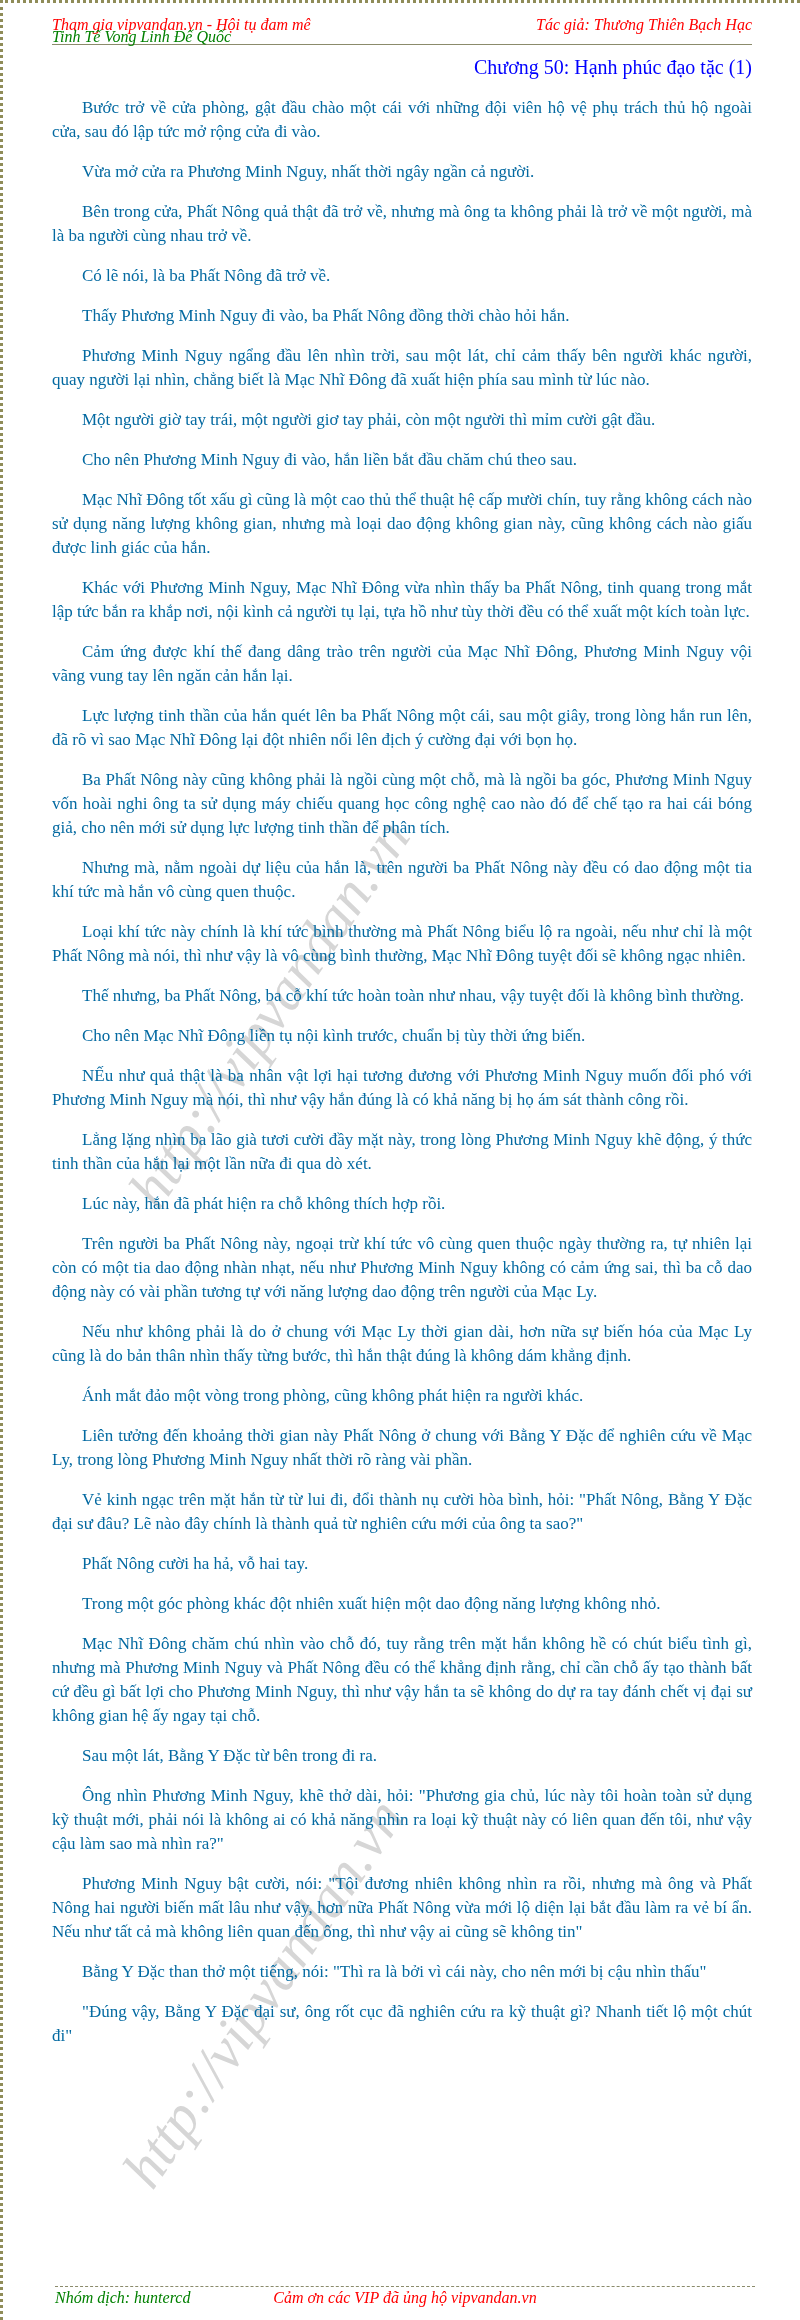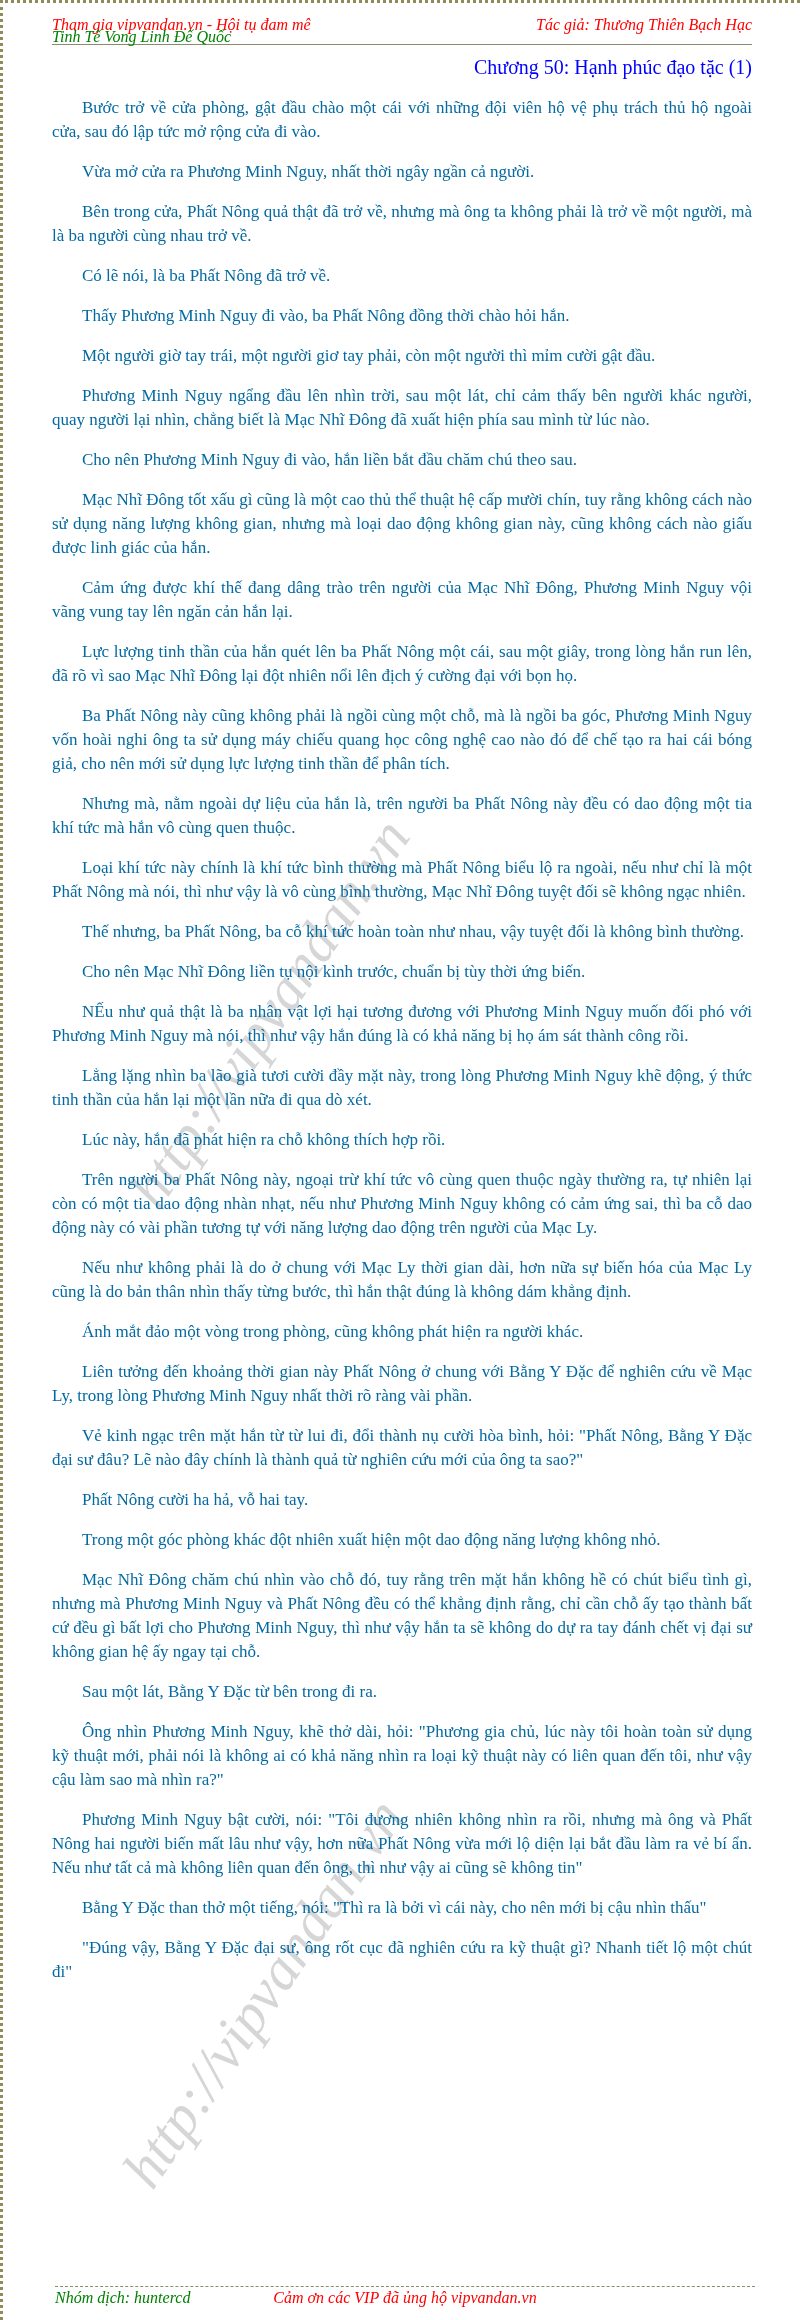--- a/index.html
+++ b/index.html
@@ -104,24 +104,25 @@
     <hr class="header-divider">
 
     <h1 class="chapter-title">Chương 50: Hạnh phúc đạo tặc (1)</h1>
 
     <div class="chapter-body">
         <p>Bước trở về cửa phòng, gật đầu chào một cái với những đội viên hộ vệ phụ trách thủ hộ ngoài cửa, sau đó lập tức mở rộng cửa đi vào.</p>
         <p>Vừa mở cửa ra Phương Minh Nguy, nhất thời ngây ngần cả người.</p>
         <p>Bên trong cửa, Phất Nông quả thật đã trở về, nhưng mà ông ta không phải là trở về một người, mà là ba người cùng nhau trở về.</p>
         <p>Có lẽ nói, là ba Phất Nông đã trở về.</p>
         <p>Thấy Phương Minh Nguy đi vào, ba Phất Nông đồng thời chào hỏi hắn.</p>
+        <p>Phương Minh Nguy ngẩng đầu lên nhìn trời, sau một lát, chỉ cảm thấy bên người khác người, quay người lại nhìn, chẳng biết là Mạc Nhĩ Đông đã xuất hiện phía sau mình từ lúc nào.</p>
         <p>Một người giờ tay trái, một người giơ tay phải, còn một người thì mỉm cười gật đầu.</p>
-        <p>Phương Minh Nguy ngẩng đầu lên nhìn trời, sau một lát, chỉ cảm thấy bên người khác người, quay người lại nhìn, chẳng biết là Mạc Nhĩ Đông đã xuất hiện phía sau mình từ lúc nào.</p>
         <p>Cho nên Phương Minh Nguy đi vào, hắn liền bắt đầu chăm chú theo sau.</p>
         <p>Mạc Nhĩ Đông tốt xấu gì cũng là một cao thủ thể thuật hệ cấp mười chín, tuy rằng không cách nào sử dụng năng lượng không gian, nhưng mà loại dao động không gian này, cũng không cách nào giấu được linh giác của hắn.</p>
+        <p>Khác với Phương Minh Nguy, Mạc Nhĩ Đông vừa nhìn thấy ba Phất Nông, tinh quang trong mắt lập tức bắn ra khắp nơi, nội kình cả người tụ lại, tựa hồ như tùy thời đều có thể xuất một kích toàn lực.</p>
         <p>Cảm ứng được khí thế đang dâng trào trên người của Mạc Nhĩ Đông, Phương Minh Nguy vội vãng vung tay lên ngăn cản hắn lại.</p>
         <p>Lực lượng tinh thần của hắn quét lên ba Phất Nông một cái, sau một giây, trong lòng hắn run lên, đã rõ vì sao Mạc Nhĩ Đông lại đột nhiên nổi lên địch ý cường đại với bọn họ.</p>
         <p>Ba Phất Nông này cũng không phải là ngồi cùng một chỗ, mà là ngồi ba góc, Phương Minh Nguy vốn hoài nghi ông ta sử dụng máy chiếu quang học công nghệ cao nào đó để chế tạo ra hai cái bóng giả, cho nên mới sử dụng lực lượng tinh thần để phân tích.</p>
         <p>Nhưng mà, nằm ngoài dự liệu của hắn là, trên người ba Phất Nông này đều có dao động một tia khí tức mà hắn vô cùng quen thuộc.</p>
         <p>Loại khí tức này chính là khí tức bình thường mà Phất Nông biểu lộ ra ngoài, nếu như chỉ là một Phất Nông mà nói, thì như vậy là vô cùng bình thường, Mạc Nhĩ Đông tuyệt đối sẽ không ngạc nhiên.</p>
         <p>Thế nhưng, ba Phất Nông, ba cỗ khí tức hoàn toàn như nhau, vậy tuyệt đối là không bình thường.</p>
         <p>Cho nên Mạc Nhĩ Đông liền tụ nội kình trước, chuẩn bị tùy thời ứng biến.</p>
         <p>NẾu như quả thật là ba nhân vật lợi hại tương đương với Phương Minh Nguy muốn đối phó với Phương Minh Nguy mà nói, thì như vậy hắn đúng là có khả năng bị họ ám sát thành công rồi.</p>
         <p>Lẳng lặng nhìn ba lão già tươi cười đầy mặt này, trong lòng Phương Minh Nguy khẽ động, ý thức tinh thần của hắn lại một lần nữa đi qua dò xét.</p>
         <p>Lúc này, hắn đã phát hiện ra chỗ không thích hợp rồi.</p>

